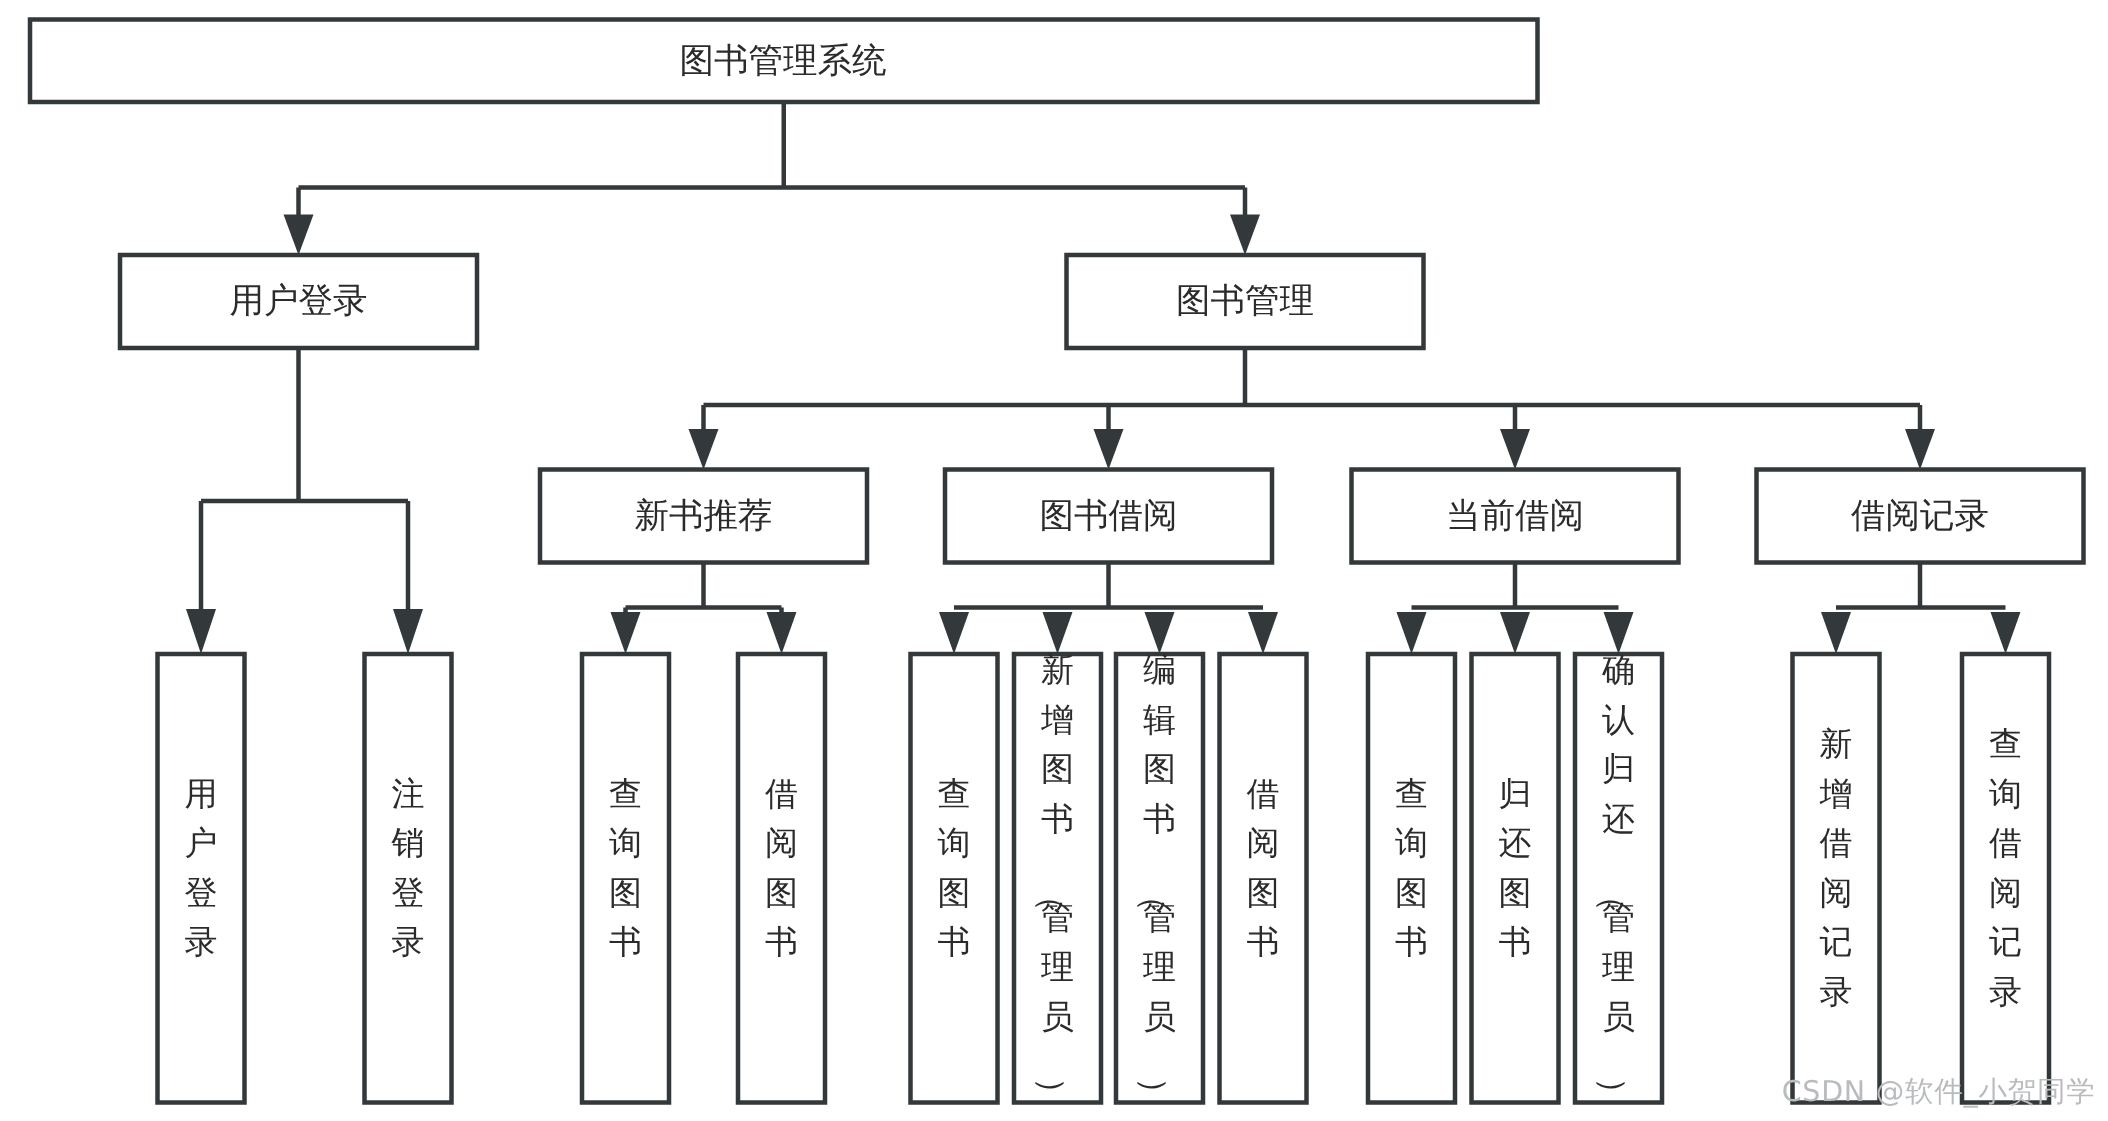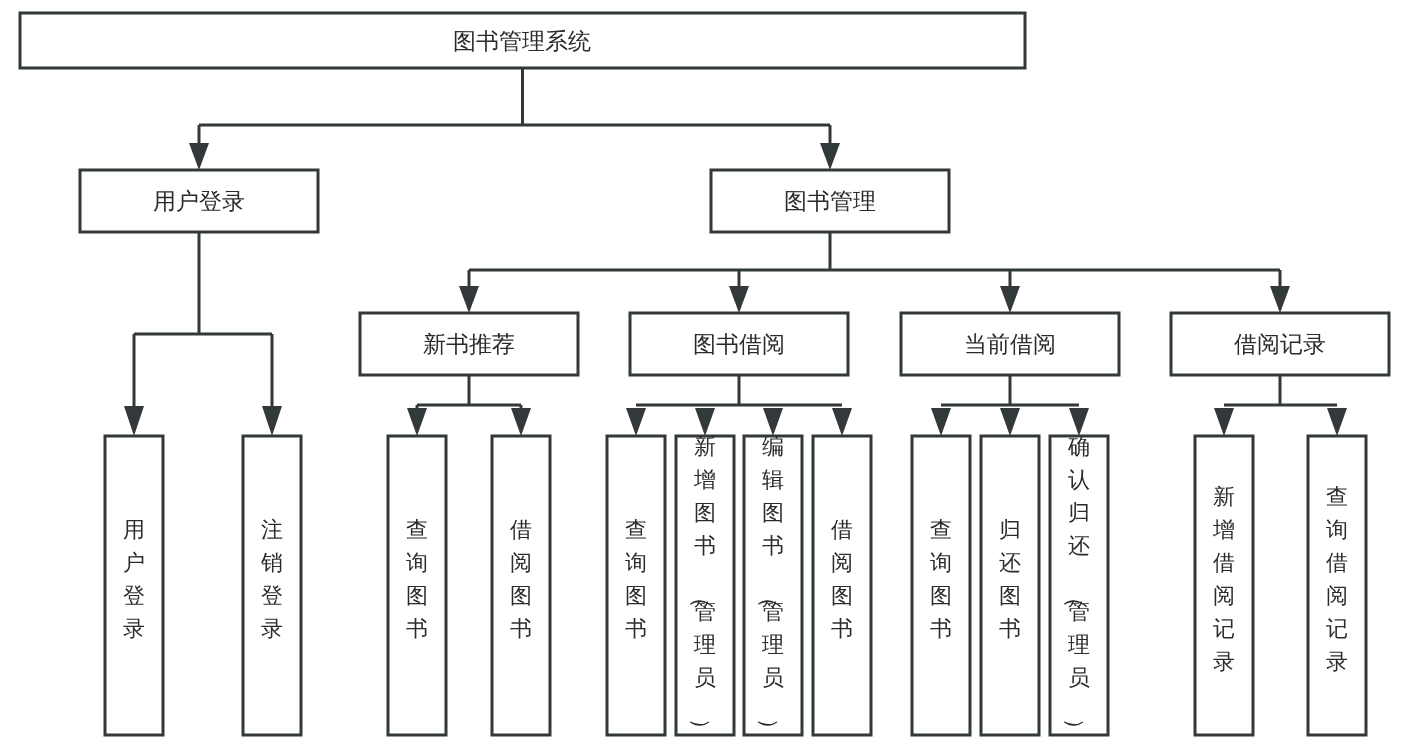--- a/index.html
+++ b/index.html
@@ -222,13 +222,14 @@
       <rect class="node-box" x="1195" y="436" width="58" height="299"></rect>
       <text class="vnode-label vtext" x="1224" y="503.5"><tspan x="1224" dy="0">新</tspan><tspan x="1224" dy="33">增</tspan><tspan x="1224" dy="33">借</tspan><tspan x="1224" dy="33">阅</tspan><tspan x="1224" dy="33">记</tspan><tspan x="1224" dy="33">录</tspan></text>
     </g>
     <g>
       <rect class="node-box" x="1308" y="436" width="58" height="299"></rect>
       <text class="vnode-label vtext" x="1337" y="503.5"><tspan x="1337" dy="0">查</tspan><tspan x="1337" dy="33">询</tspan><tspan x="1337" dy="33">借</tspan><tspan x="1337" dy="33">阅</tspan><tspan x="1337" dy="33">记</tspan><tspan x="1337" dy="33">录</tspan></text>
     </g>
 
   </svg>
 
+  <div class="watermark">CSDN @软件_小贺同学</div>
 </div>
 
 </body></html>

